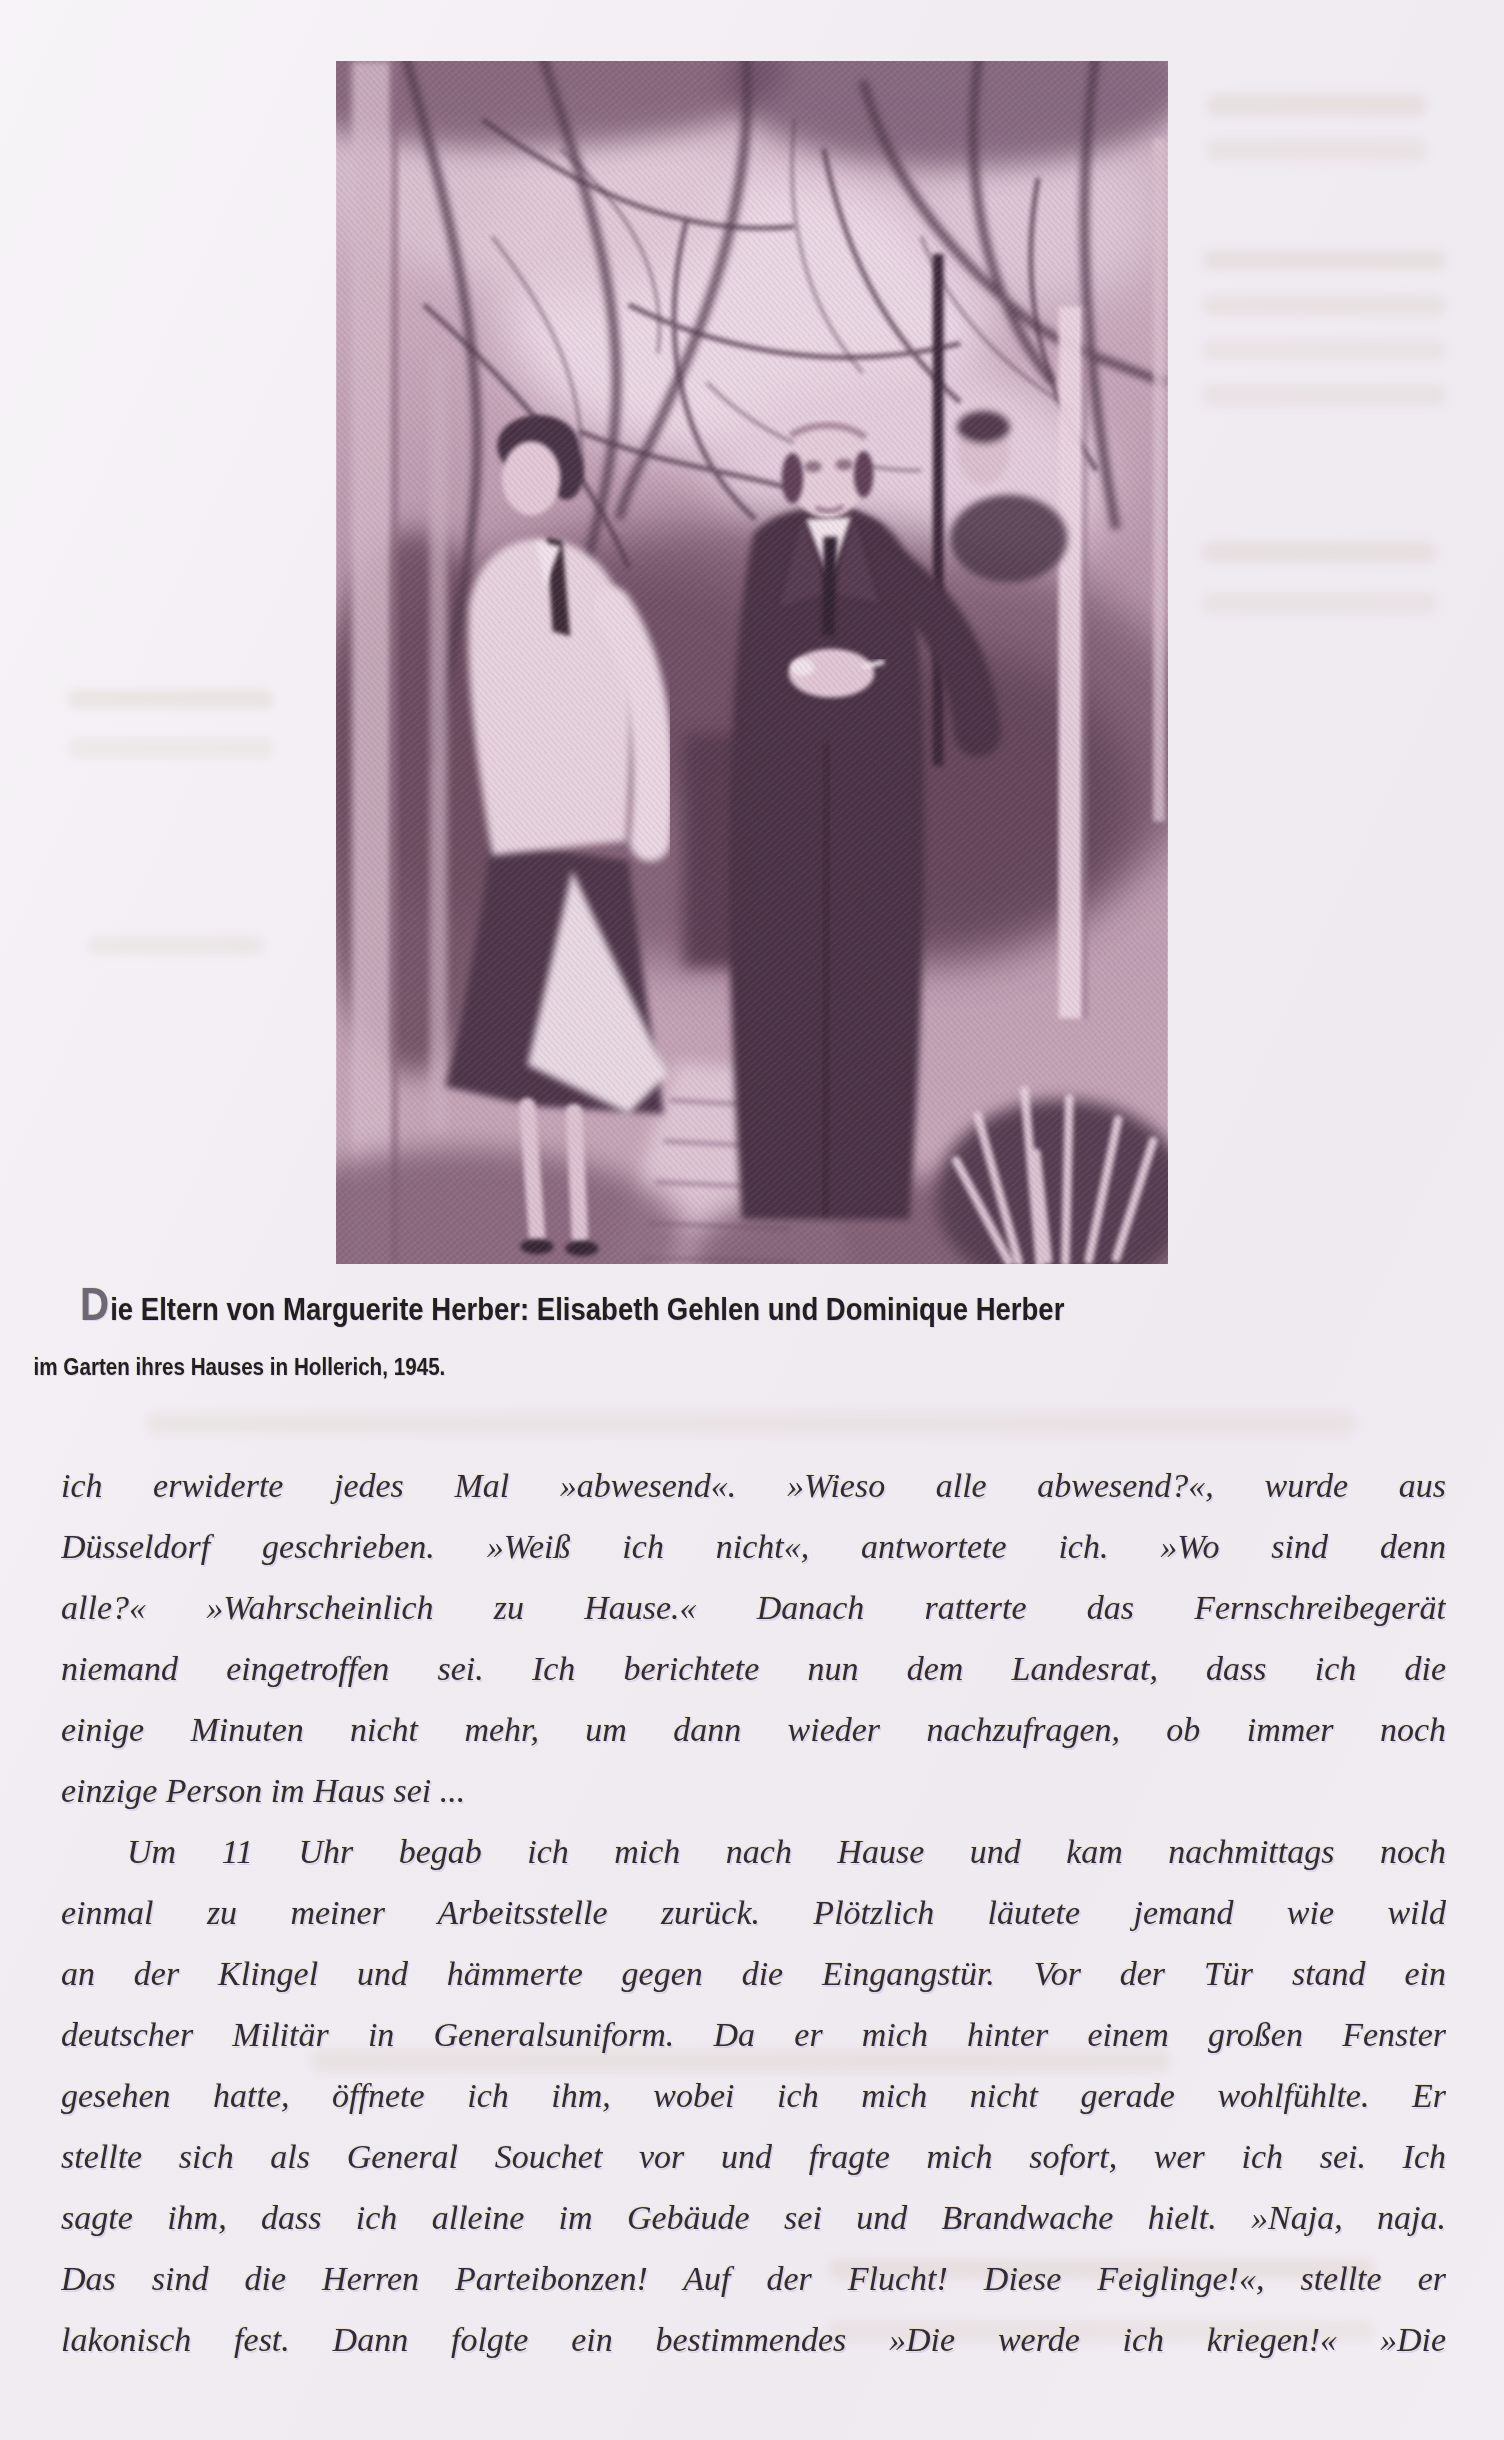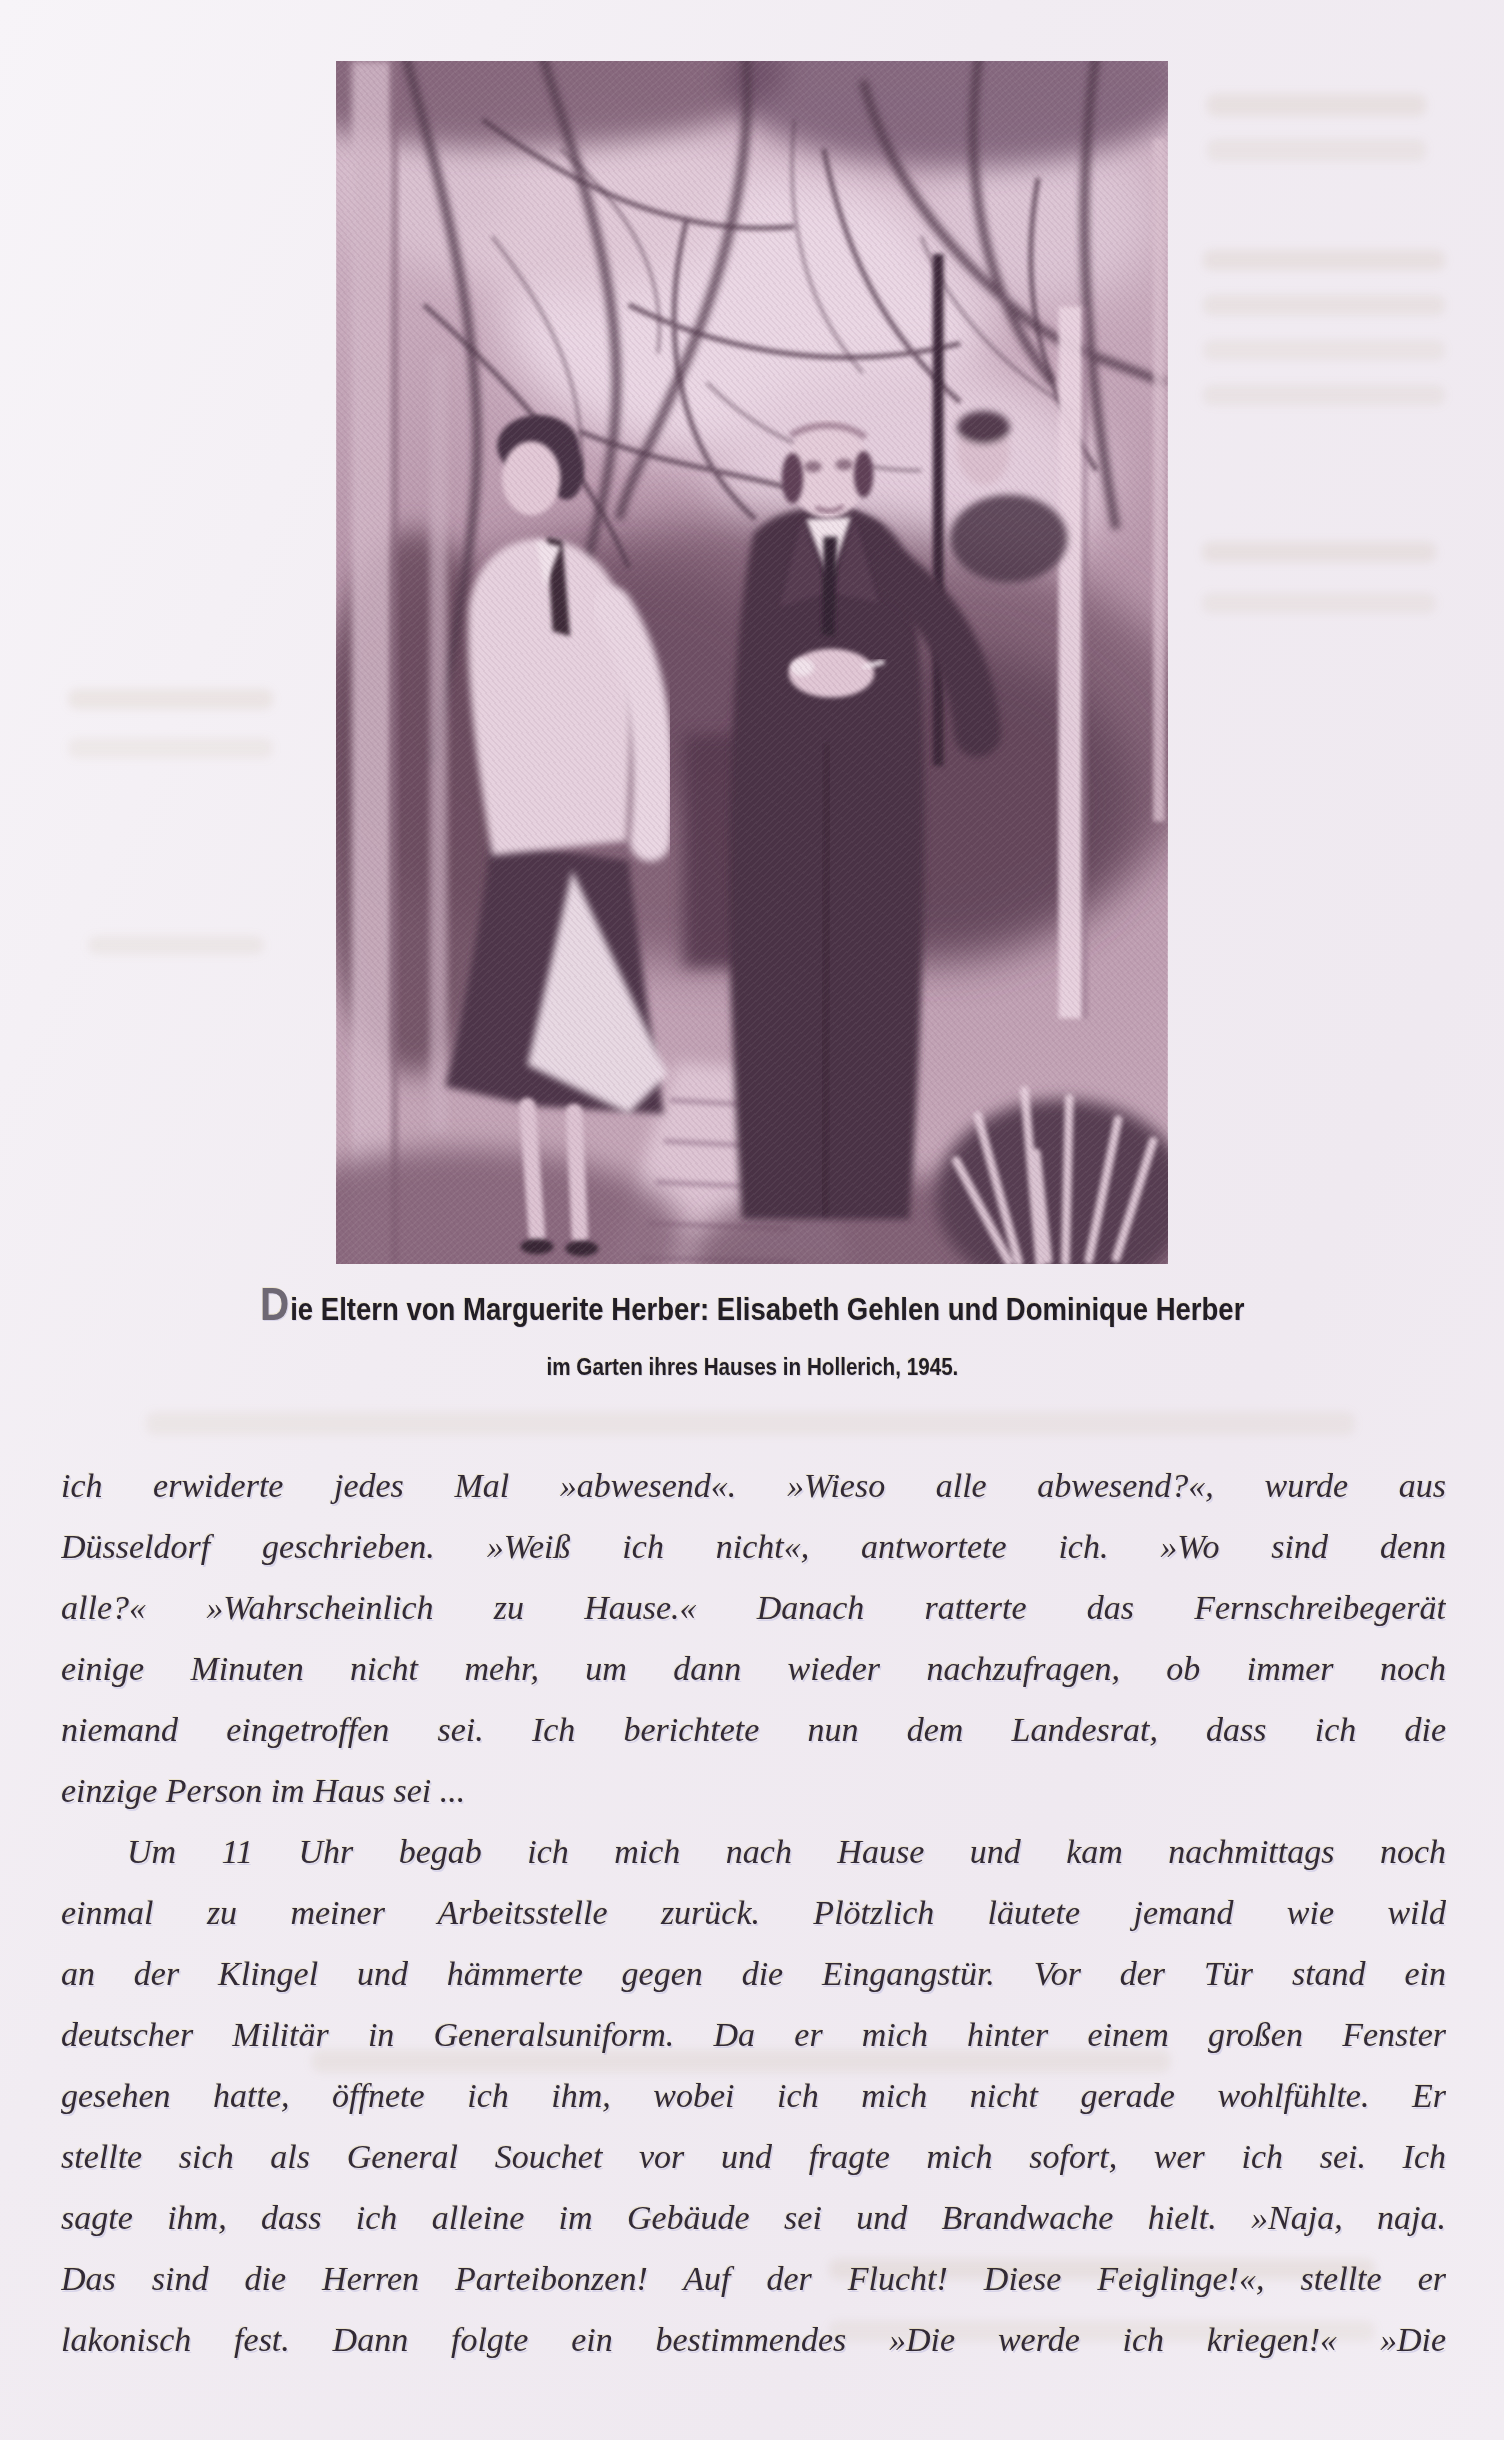--- a/index.html
+++ b/index.html
@@ -20,21 +20,21 @@
   .g8{left:88px;top:936px;width:176px;height:17.6px;background:rgba(158,128,74,0.08);}
   
   figure.photo{position:absolute;left:336px;top:61px;width:832px;height:1203px;margin:0;padding:0;}
   figure.photo svg{display:block;width:100%;height:100%;}
   .halftone{position:absolute;left:0;top:0;right:0;bottom:0;pointer-events:none;
     background:
       repeating-linear-gradient(48deg, rgba(88,48,78,0.07) 0px, rgba(88,48,78,0.07) 1.5px, rgba(0,0,0,0) 1.5px, rgba(0,0,0,0) 4.4px),
       repeating-linear-gradient(-42deg, rgba(255,252,245,0.05) 0px, rgba(255,252,245,0.05) 1.5px, rgba(0,0,0,0) 1.5px, rgba(0,0,0,0) 4.9px);
   }
   
-  .caption{position:absolute;left:0;right:0;top:1274px;text-align:center;
+  .caption{position:absolute;left:0;right:0;top:1274px;
     font-family:"Liberation Sans", sans-serif;font-weight:bold;color:#221e25;
     text-shadow:-1px -1px 0 rgba(225,210,120,0.28),1px 1px 0 rgba(125,125,200,0.20);}
   .cap-inner{display:inline-block;transform:scaleX(0.86);transform-origin:50% 50%;}
   .cap-l1{font-size:32px;line-height:60px;}
   .cap-l2{font-size:24px;line-height:55px;}
   .dropcap{font-size:47px;color:#6e6874;letter-spacing:1px;}
   
   .btext{position:absolute;left:61px;top:1455px;width:1385px;color:#322a36;
     font-size:34px;line-height:61px;
     text-shadow:-1px -1px 0 rgba(222,205,120,0.30),1.5px 1.5px 0 rgba(120,125,205,0.20);font-style:italic;}
@@ -215,22 +215,22 @@
 
 <div class="caption">
   <div class="cap-l1"><span class="cap-inner"><span class="dropcap">D</span><span>ie Eltern von Marguerite Herber: Elisabeth Gehlen und Dominique Herber</span></span></div>
   <div class="cap-l2"><span class="cap-inner">im Garten ihres Hauses in Hollerich, 1945.</span></div>
 </div>
 
 <main class="btext">
   <p>ich erwiderte jedes Mal »abwesend«. »Wieso alle abwesend?«, wurde aus</p>
   <p>Düsseldorf geschrieben. »Weiß ich nicht«, antwortete ich. »Wo sind denn</p>
   <p>alle?« »Wahrscheinlich zu Hause.« Danach ratterte das Fernschreibegerät</p>
+  <p>niemand eingetroffen sei. Ich berichtete nun dem Landesrat, dass ich die</p>
   <p>einige Minuten nicht mehr, um dann wieder nachzufragen, ob immer noch</p>
-  <p>niemand eingetroffen sei. Ich berichtete nun dem Landesrat, dass ich die</p>
   <p class="el">einzige Person im Haus sei ...</p>
   <p class="ind">Um 11 Uhr begab ich mich nach Hause und kam nachmittags noch</p>
   <p>einmal zu meiner Arbeitsstelle zurück. Plötzlich läutete jemand wie wild</p>
   <p>an der Klingel und hämmerte gegen die Eingangstür. Vor der Tür stand ein</p>
   <p>deutscher Militär in Generalsuniform. Da er mich hinter einem großen Fenster</p>
   <p>gesehen hatte, öffnete ich ihm, wobei ich mich nicht gerade wohlfühlte. Er</p>
   <p>stellte sich als General Souchet vor und fragte mich sofort, wer ich sei. Ich</p>
   <p>sagte ihm, dass ich alleine im Gebäude sei und Brandwache hielt. »Naja, naja.</p>
   <p>Das sind die Herren Parteibonzen! Auf der Flucht! Diese Feiglinge!«, stellte er</p>
   <p>lakonisch fest. Dann folgte ein bestimmendes »Die werde ich kriegen!« »Die</p>

